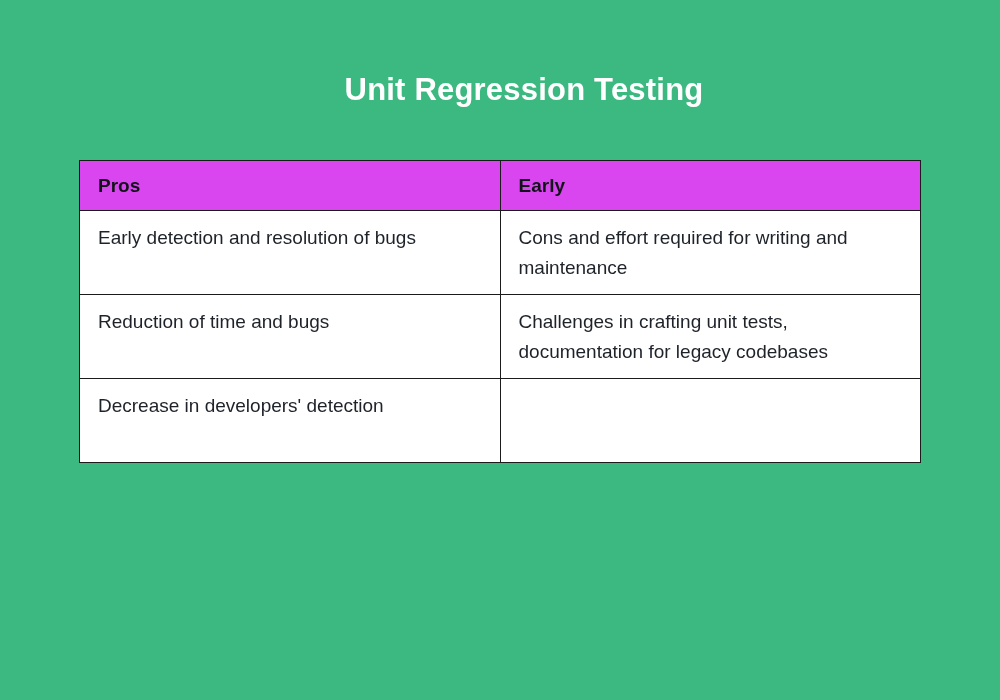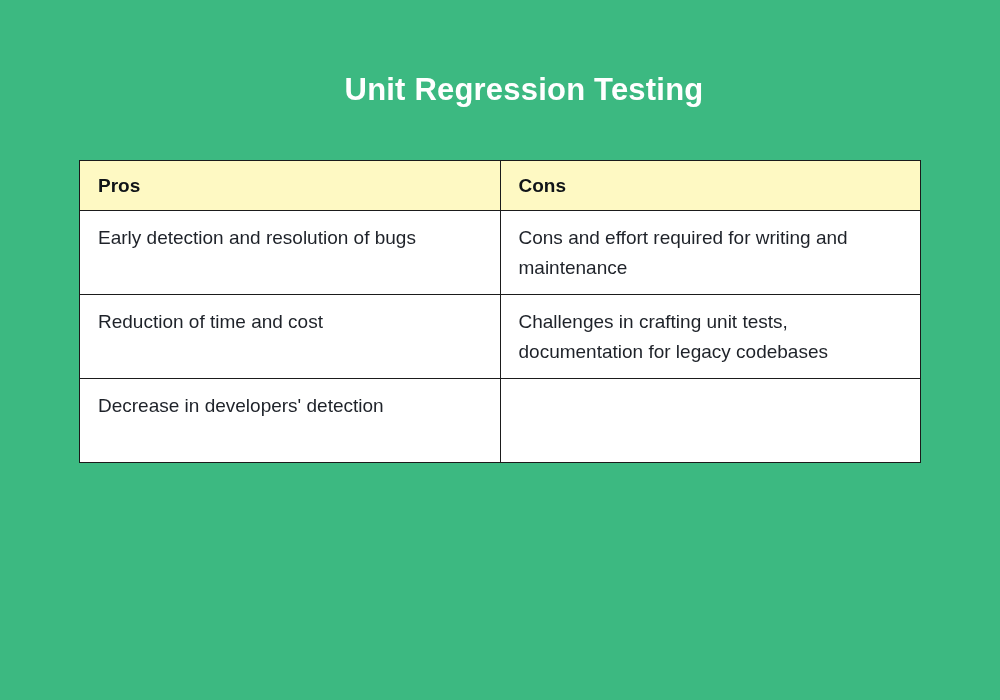--- a/index.html
+++ b/index.html
@@ -35,21 +35,21 @@
   }
   table.proscons th,
   table.proscons td {
     border: 1.5px solid #1B1B1B;
     width: 50%;
     vertical-align: middle;
     text-align: left;
   }
   table.proscons th {
     height: 50px;
-    background: #fef9c3;
+    background: #d946ef;
     font-size: 19px;
     font-weight: 700;
     color: #101418;
     padding: 0 18px;
   }
   table.proscons td {
     height: 84px;
     background: #FFFFFF;
     font-size: 19px;
     font-weight: 400;
@@ -62,30 +62,30 @@
 </style>
 </head>
 <body style="--bg: #3CB981;">
 
 <div class="page-title">Unit Regression Testing</div>
 
 <table class="proscons">
   <thead>
     <tr>
       <th>Pros</th>
-      <th>Cons</th>
+      <th>Early</th>
     </tr>
   </thead>
   <tbody>
     <tr>
       <td>Early detection and resolution of bugs</td>
       <td>Cons and effort required for writing and maintenance</td>
     </tr>
     <tr>
-      <td>Reduction of time and cost</td>
+      <td>Reduction of time and bugs</td>
       <td>Challenges in crafting unit tests, documentation for legacy codebases</td>
     </tr>
     <tr>
       <td>Decrease in developers' detection</td>
       <td></td>
     </tr>
   </tbody>
 </table>
 
 </body></html>

